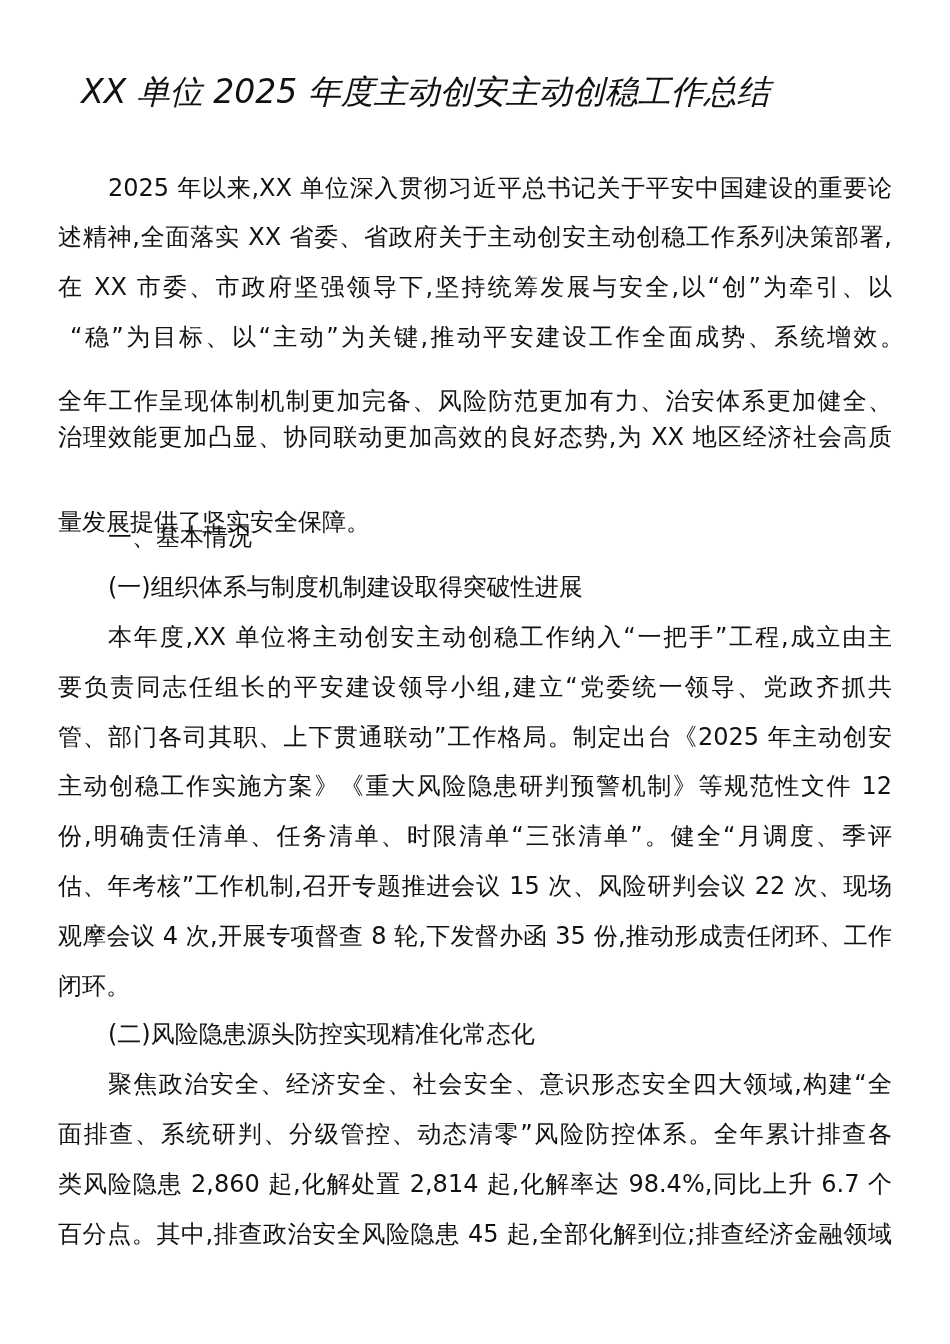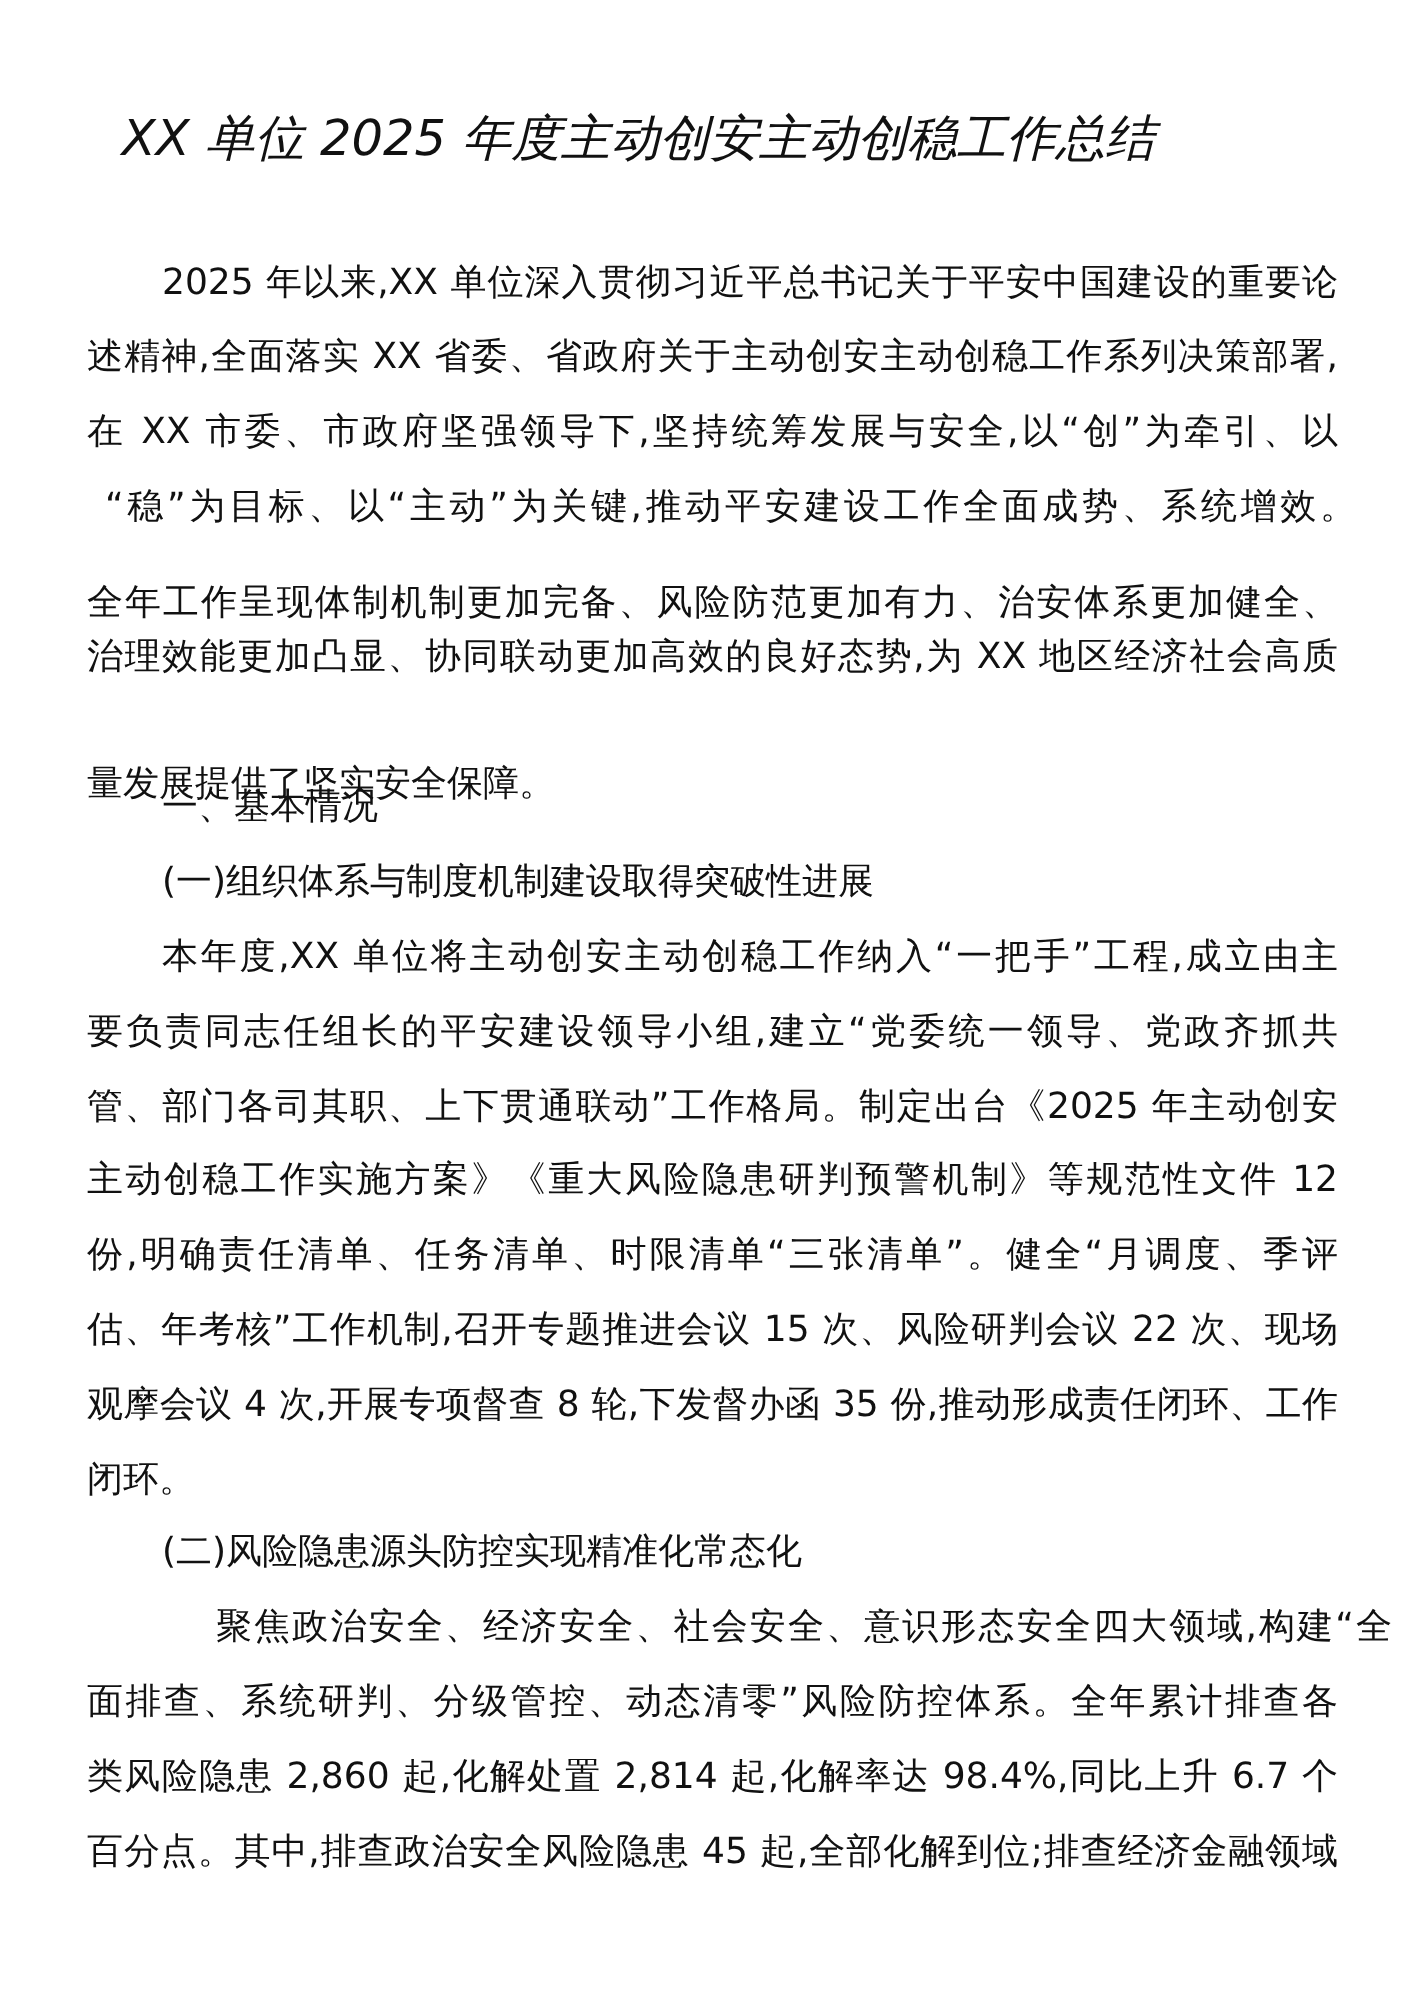--- a/index.html
+++ b/index.html
@@ -29,18 +29,18 @@
       <div class="line indent last" style="top: 572px;">(一)组织体系与制度机制建设取得突破性进展</div>
       <div class="line indent" style="top: 622px;">本年度,XX 单位将主动创安主动创稳工作纳入“一把手”工程,成立由主</div>
       <div class="line" style="top: 672px;">要负责同志任组长的平安建设领导小组,建立“党委统一领导、党政齐抓共</div>
       <div class="line" style="top: 722px;">管、部门各司其职、上下贯通联动”工作格局。制定出台《2025 年主动创安</div>
       <div class="line" style="top: 771px;">主动创稳工作实施方案》《重大风险隐患研判预警机制》等规范性文件 12</div>
       <div class="line" style="top: 821px;">份,明确责任清单、任务清单、时限清单“三张清单”。健全“月调度、季评</div>
       <div class="line" style="top: 871px;">估、年考核”工作机制,召开专题推进会议 15 次、风险研判会议 22 次、现场</div>
       <div class="line" style="top: 921px;">观摩会议 4 次,开展专项督查 8 轮,下发督办函 35 份,推动形成责任闭环、工作</div>
       <div class="line last" style="top: 971px;">闭环。</div>
       <div class="line indent last" style="top: 1019px;">(二)风险隐患源头防控实现精准化常态化</div>
-      <div class="line indent" style="top: 1069px; margin-left: 36px;">聚焦政治安全、经济安全、社会安全、意识形态安全四大领域,构建“全</div>
+      <div class="line indent" style="top: 1069px;">聚焦政治安全、经济安全、社会安全、意识形态安全四大领域,构建“全</div>
       <div class="line" style="top: 1119px;">面排查、系统研判、分级管控、动态清零”风险防控体系。全年累计排查各</div>
       <div class="line" style="top: 1169px;">类风险隐患 2,860 起,化解处置 2,814 起,化解率达 98.4%,同比上升 6.7 个</div>
       <div class="line" style="top: 1219px;">百分点。其中,排查政治安全风险隐患 45 起,全部化解到位;排查经济金融领域</div>
     </div>
 </div>
 
 </body></html>

